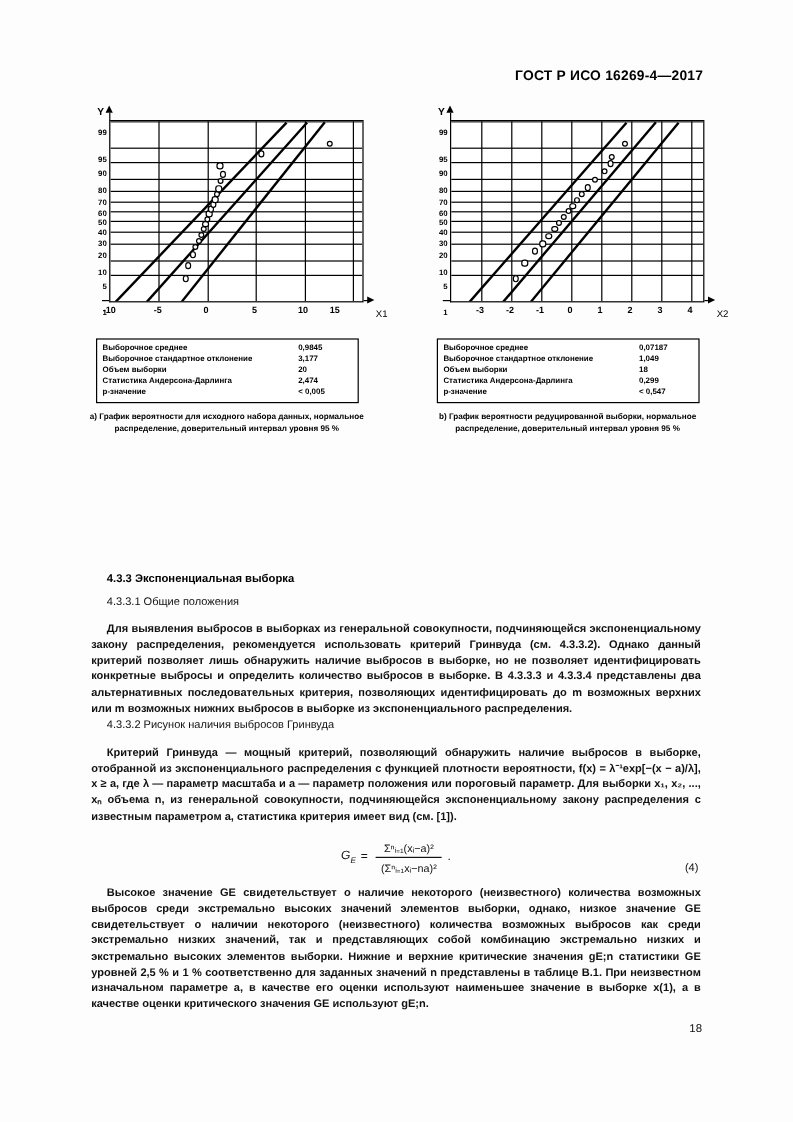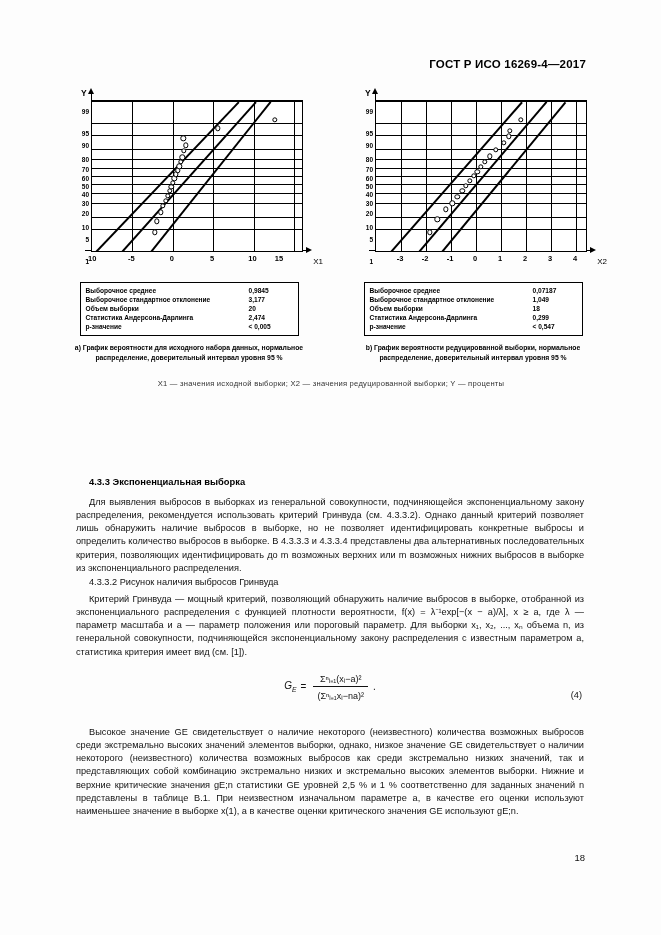--- a/index.html
+++ b/index.html
@@ -224,24 +224,25 @@
     color: #000;
   }
   .sec-sub {
     font-size: 9.2px;
     margin: 0 0 6px 13px;
     color: #111;
   }
   p.para {
     font-size: 9.2px;
     line-height: 1.43;
-    margin: 0 0 1px 0;
+    margin: 12px 0 1px 0;
     text-align: justify;
     text-indent: 13px;
     color: #111;
+    font-weight: bold;
   }
   .formula-block {
     position: relative;
     margin: 13px 0 12px 0;
     height: 50px;
   }
   .formula-center {
     position: absolute;
     left: 0; right: 0;
     top: 0;
@@ -490,25 +491,25 @@
           <div class="stats-row">
             <div class="stats-label">p-значение</div>
             <div class="stats-value">&lt; 0,547</div>
           </div>
         </div>
 
         <div class="subcaption">b) График вероятности редуцированной выборки, нормальное распределение, доверительный интервал уровня 95 %</div>
       </div>
     </div>
 
-    <div class="fig-legend">X1 — значения исходной выборки; X2 — значения редуцированной выборки; Y — проценты</div>
   </div>
 
   <div class="body-text">
     <h3 class="sec-head">4.3.3 Экспоненциальная выборка</h3>
+    <div class="sec-sub">4.3.3.1 Общие положения</div>
     <p class="para">Для выявления выбросов в выборках из генеральной совокупности, подчиняющейся экспоненциальному закону распределения, рекомендуется использовать критерий Гринвуда (см. 4.3.3.2). Однако данный критерий позволяет лишь обнаружить наличие выбросов в выборке, но не позволяет идентифицировать конкретные выбросы и определить количество выбросов в выборке. В 4.3.3.3 и 4.3.3.4 представлены два альтернативных последовательных критерия, позволяющих идентифицировать до m возможных верхних или m возможных нижних выбросов в выборке из экспоненциального распределения.</p>
     <div class="sec-sub" style="margin-top:2px">4.3.3.2 Рисунок наличия выбросов Гринвуда</div>
     <p class="para">Критерий Гринвуда — мощный критерий, позволяющий обнаружить наличие выбросов в выборке, отобранной из экспоненциального распределения с функцией плотности вероятности, f(x) = λ⁻¹exp[−(x − a)/λ], x ≥ a, где λ — параметр масштаба и a — параметр положения или пороговый параметр. Для выборки x₁, x₂, ..., xₙ объема n, из генеральной совокупности, подчиняющейся экспоненциальному закону распределения с известным параметром a, статистика критерия имеет вид (см. [1]).</p>
 
     <div class="formula-block">
       <div class="formula-center">
         <span class="var-it"><span>G</span><sub>E</sub></span>
         <span style="margin:0 4px">=</span>
         <span class="frac">
           <span class="num">Σⁿᵢ₌₁(xᵢ−a)²</span>

